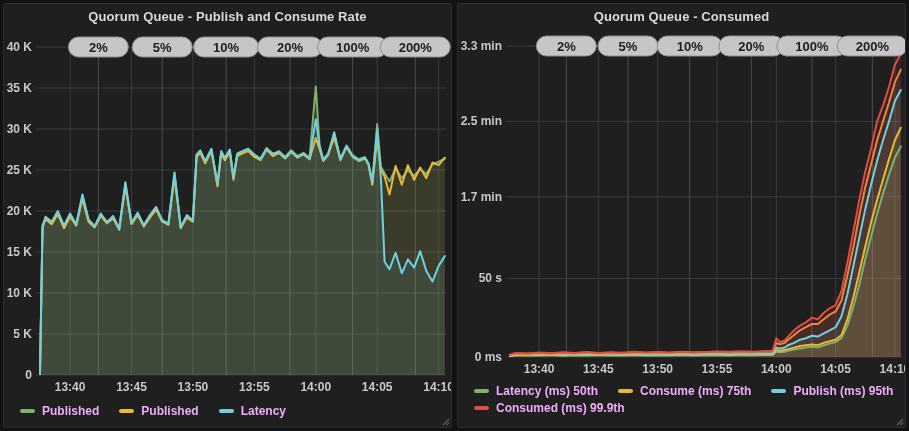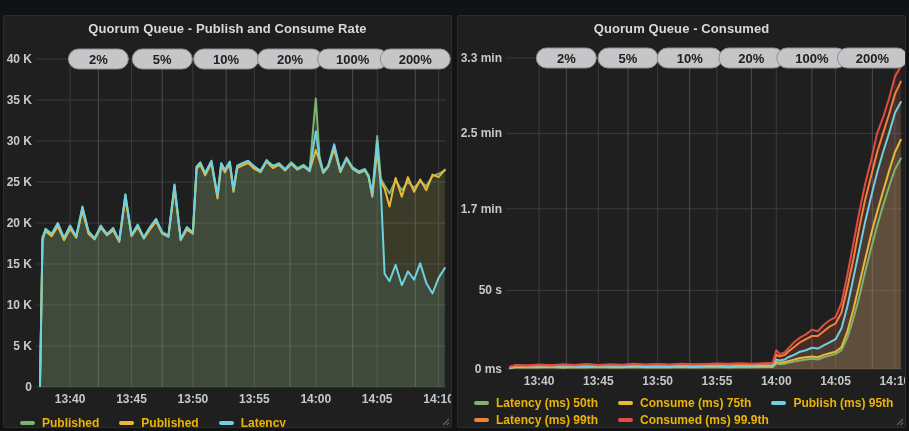--- a/index.html
+++ b/index.html
@@ -1,26 +1,26 @@
 <!DOCTYPE html>
 <html><head>
 <meta charset="utf-8">
 <style>
   html,body{margin:0;padding:0;background:#111214;}
   body{width:909px;height:431px;font-family:"Liberation Sans",sans-serif;overflow:hidden;}
   .dashboard{display:flex;gap:5px;padding:3px;box-sizing:border-box;width:100%;height:100%;}
   .panel{position:relative;flex:1;background:#1f1f20;border:1px solid #2c2c30;border-radius:2px;
-         display:flex;flex-direction:column;box-sizing:border-box;overflow:hidden;margin-top:12px;}
+         display:flex;flex-direction:column;box-sizing:border-box;overflow:hidden;}
   .panel-header{height:25px;display:flex;align-items:center;justify-content:center;flex:0 0 auto;}
   .panel-title{margin:0;font-size:13px;font-weight:700;color:#d8d9da;cursor:pointer;letter-spacing:.1px;}
   .chart{flex:0 0 auto;}
   .chart svg{display:block;overflow:visible;}
   svg text{font-family:"Liberation Sans",sans-serif;}
   .legend{padding:3px 4px 0 16px;display:flex;flex-wrap:wrap;column-gap:20px;row-gap:3px;align-items:center;}
-  .legend-item{display:flex;align-items:center;gap:7px;font-size:12px;font-weight:600;color:#eab308;cursor:pointer;white-space:nowrap;}
+  .legend-item{display:flex;align-items:center;gap:7px;font-size:12px;font-weight:600;color:#f0abfc;cursor:pointer;white-space:nowrap;}
   .legend-swatch{width:15px;height:4px;border-radius:2px;flex:0 0 auto;}
   .resize-handle{position:absolute;right:1px;bottom:1px;width:10px;height:10px;cursor:nwse-resize;}
 </style>
 </head>
 <body>
 
 <div class="dashboard">
 
   <section class="panel">
     <div class="panel-header">
@@ -196,24 +196,20 @@
         </div>
         <div class="legend-item">
           <span class="legend-swatch" style="background: rgb(234, 184, 57);"></span>
           <span>Consume (ms) 75th</span>
         </div>
         <div class="legend-item">
           <span class="legend-swatch" style="background: rgb(110, 208, 224);"></span>
           <span>Publish (ms) 95th</span>
         </div>
         <div class="legend-item">
-          <span class="legend-swatch" style="background: rgb(239, 132, 60);"></span>
-          <span>Latency (ms) 99th</span>
-        </div>
-        <div class="legend-item">
           <span class="legend-swatch" style="background: rgb(226, 77, 66);"></span>
           <span>Consumed (ms) 99.9th</span>
         </div>
       </div>
     <svg class="resize-handle" width="10" height="10" viewBox="0 0 10 10">
       <path d="M9 3 L3 9 M9 6.5 L6.5 9" stroke="#5c5c60" stroke-width="1.4" fill="none"></path>
     </svg>
   </section>
 
 </div>

